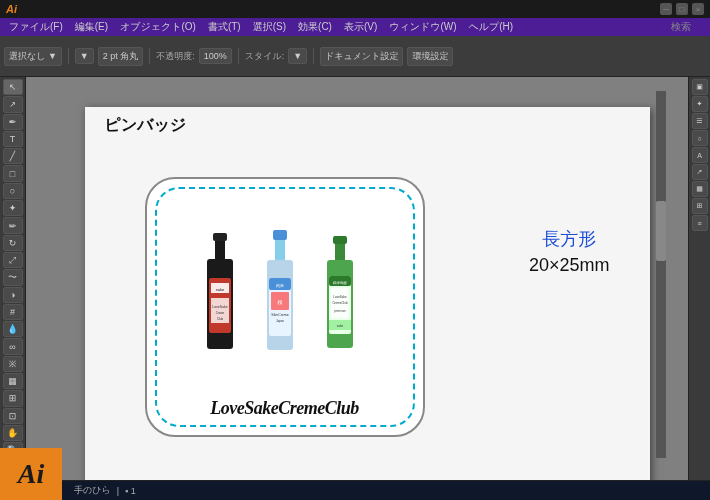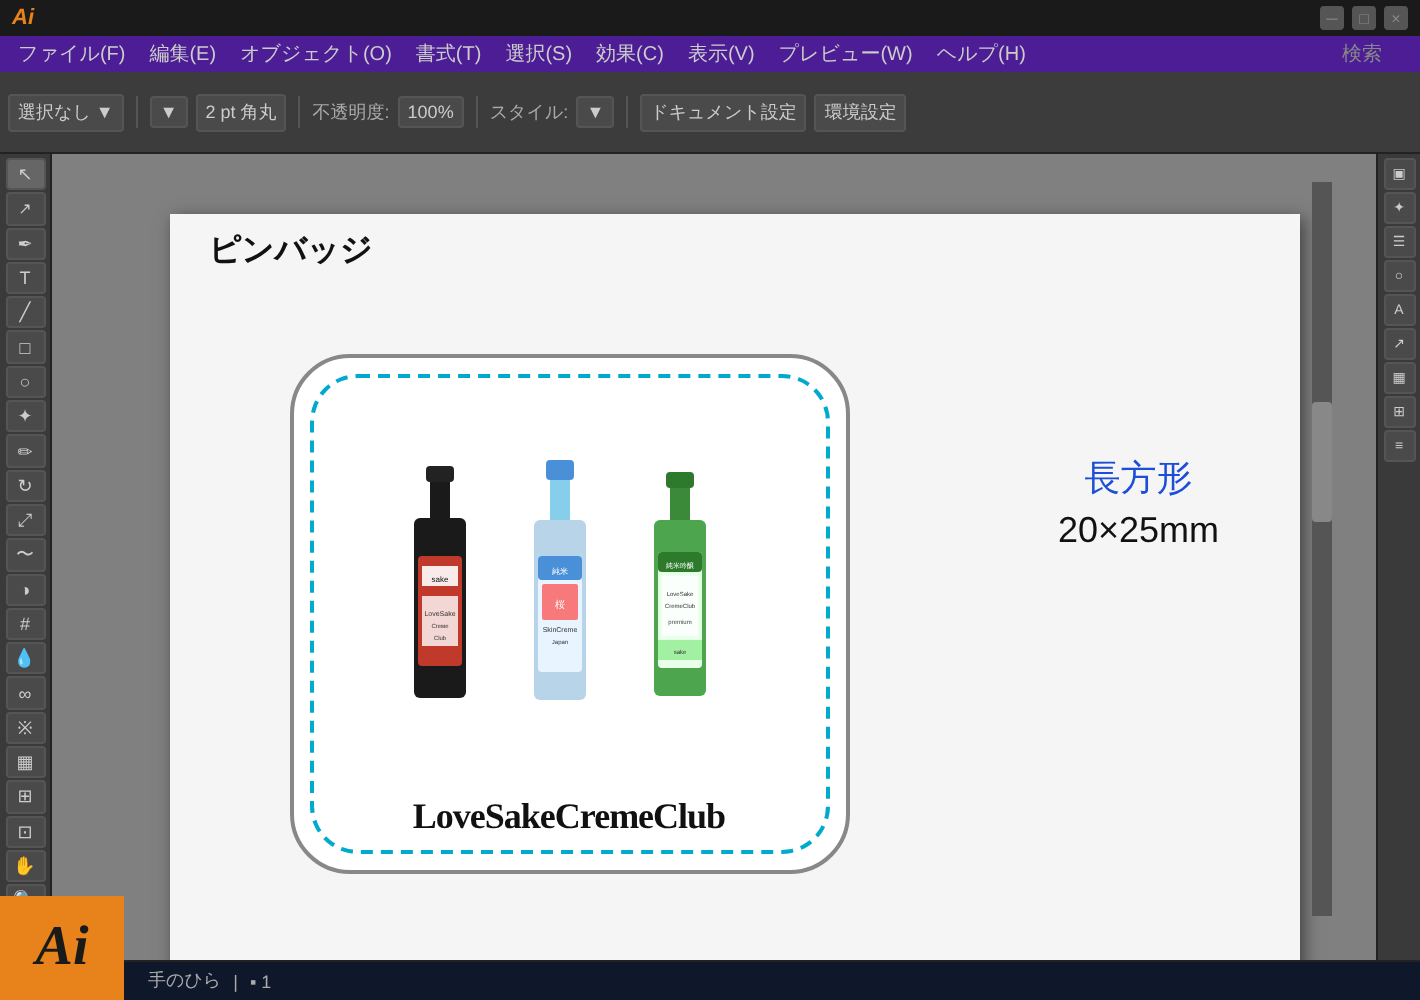--- a/index.html
+++ b/index.html
@@ -198,20 +198,21 @@
       justify-content: center;
       gap: 8px;
       margin-bottom: 4px;
       height: 160px;
     }
 
     
     #badge-brand {
       font-size: 18px;
       font-weight: bold;
+      font-style: italic;
       color: #111;
       font-family: Georgia, serif;
       letter-spacing: -0.5px;
       margin-top: 6px;
       z-index: 2;
     }
 
     
     #dimension-area {
       position: absolute;
@@ -327,21 +328,21 @@
 </div>
 
 <div id="menu-bar">
   <span>ファイル(F)</span>
   <span>編集(E)</span>
   <span>オブジェクト(O)</span>
   <span>書式(T)</span>
   <span>選択(S)</span>
   <span>効果(C)</span>
   <span>表示(V)</span>
-  <span>プレビュー(W)</span>
+  <span>ウィンドウ(W)</span>
   <span>ヘルプ(H)</span>
   <span style="margin-left:auto; color:#888;">　　検索　</span>
 </div>
 
 <div id="toolbar">
   <div class="tb-item">選択なし ▼</div>
   <div class="tb-sep"></div>
   <div class="tb-item">▼</div>
   <div class="tb-item">2 pt 角丸</div>
   <div class="tb-sep"></div>

